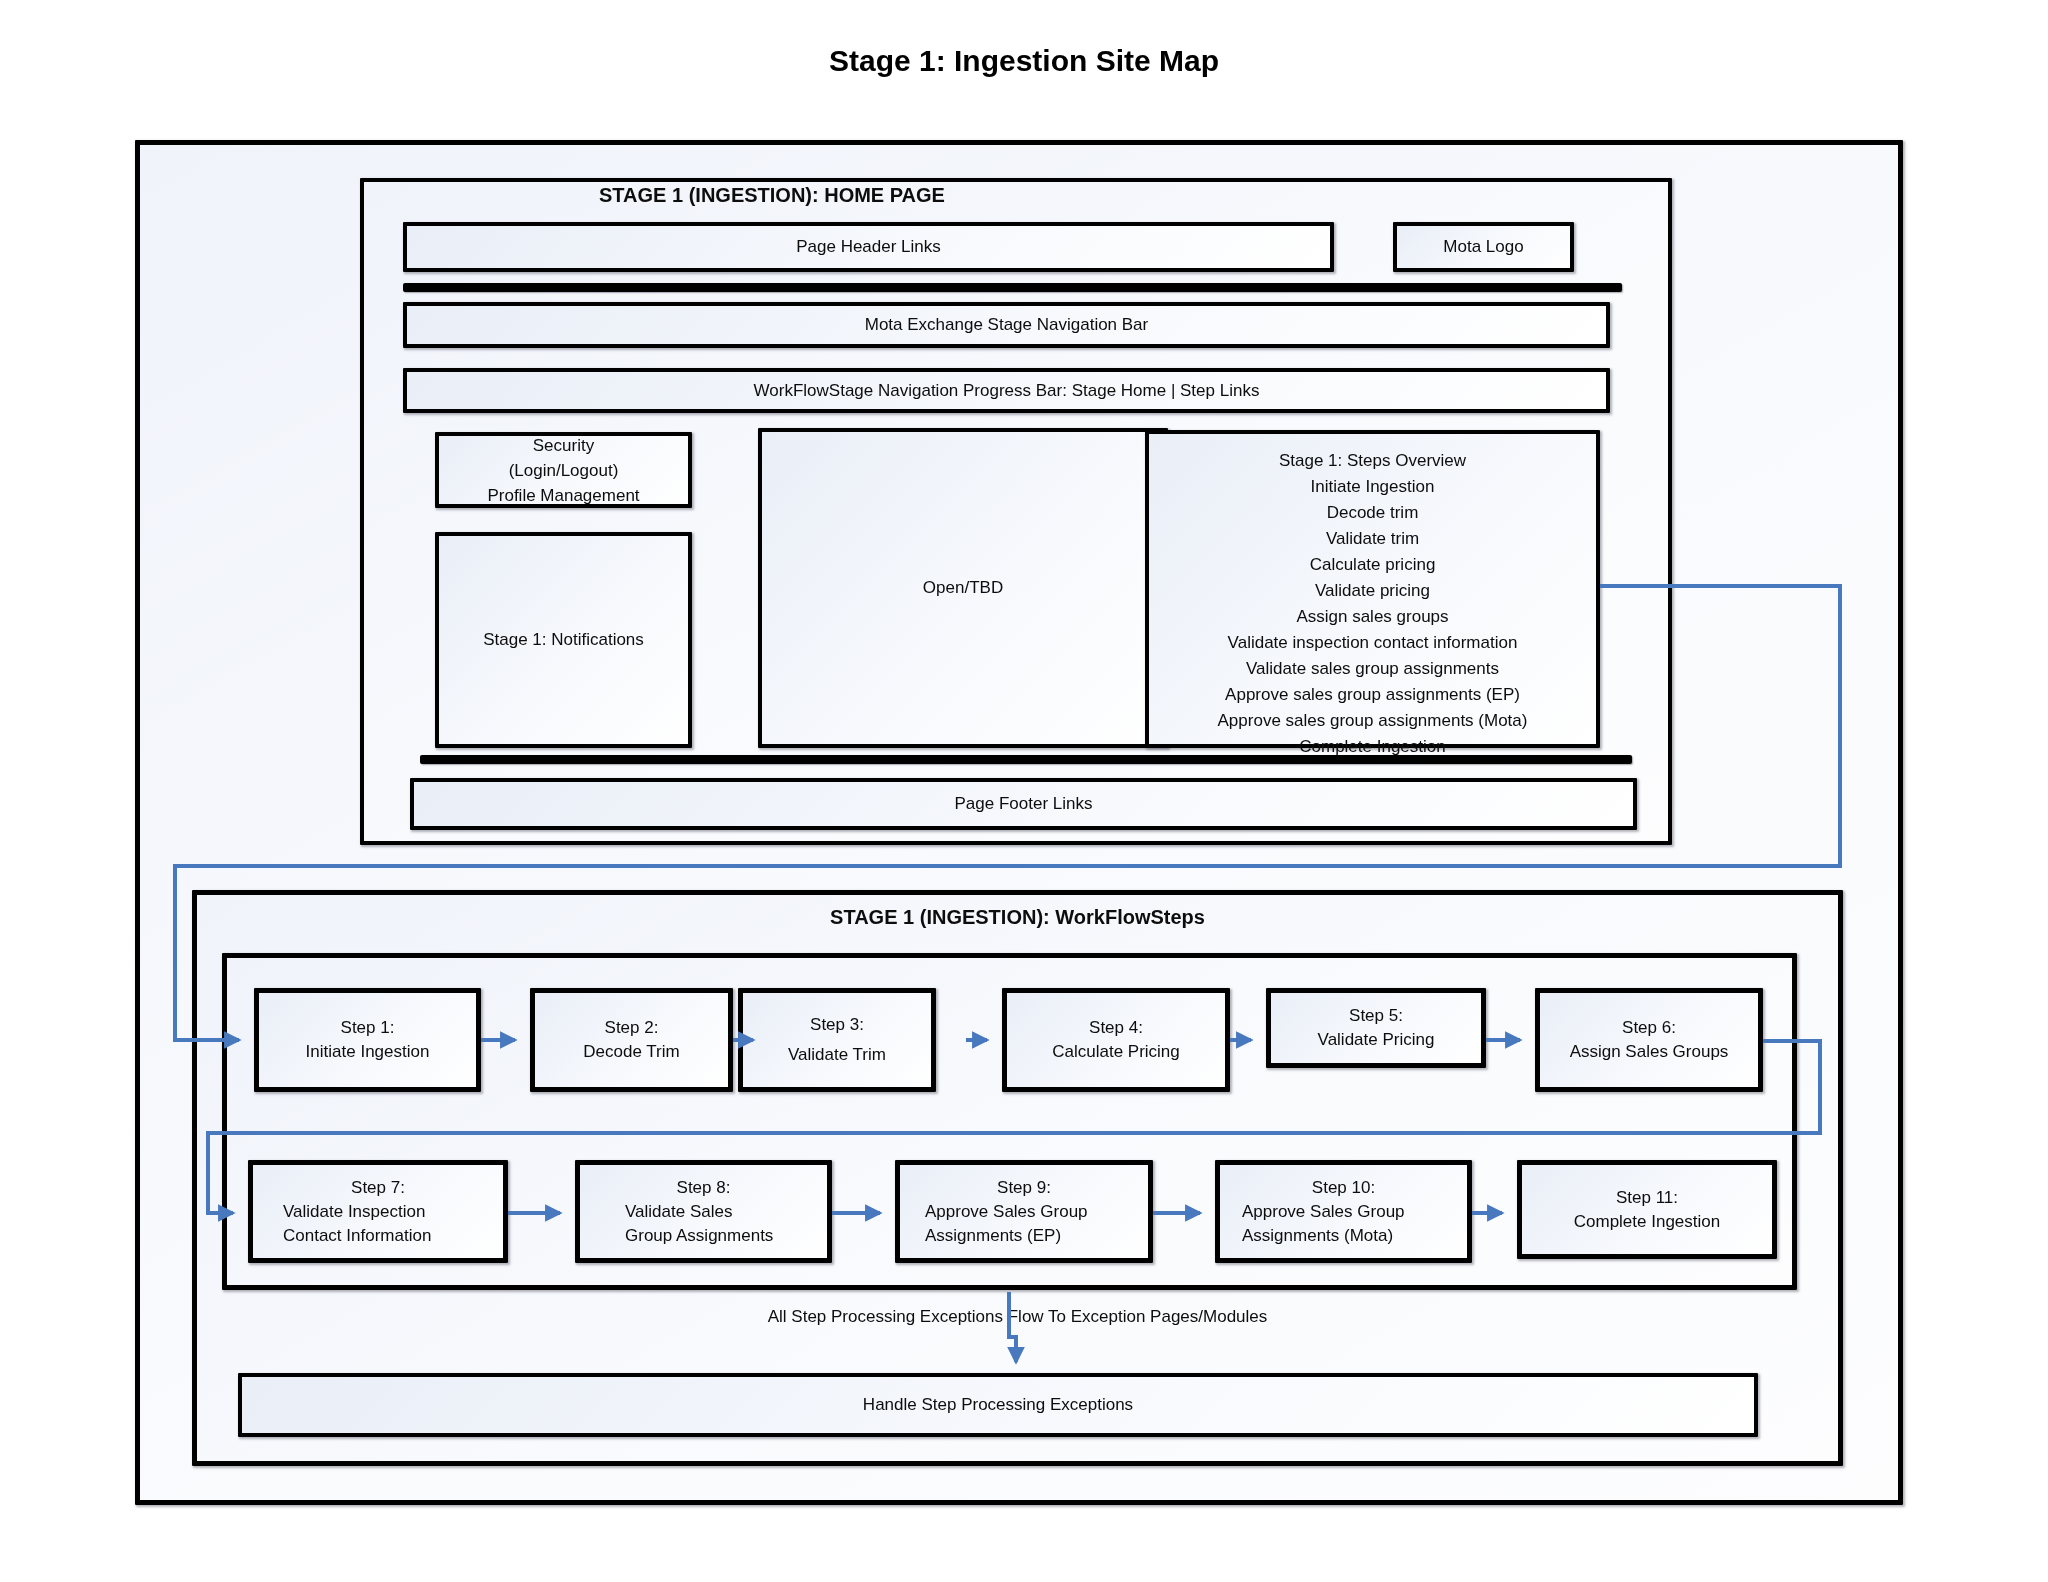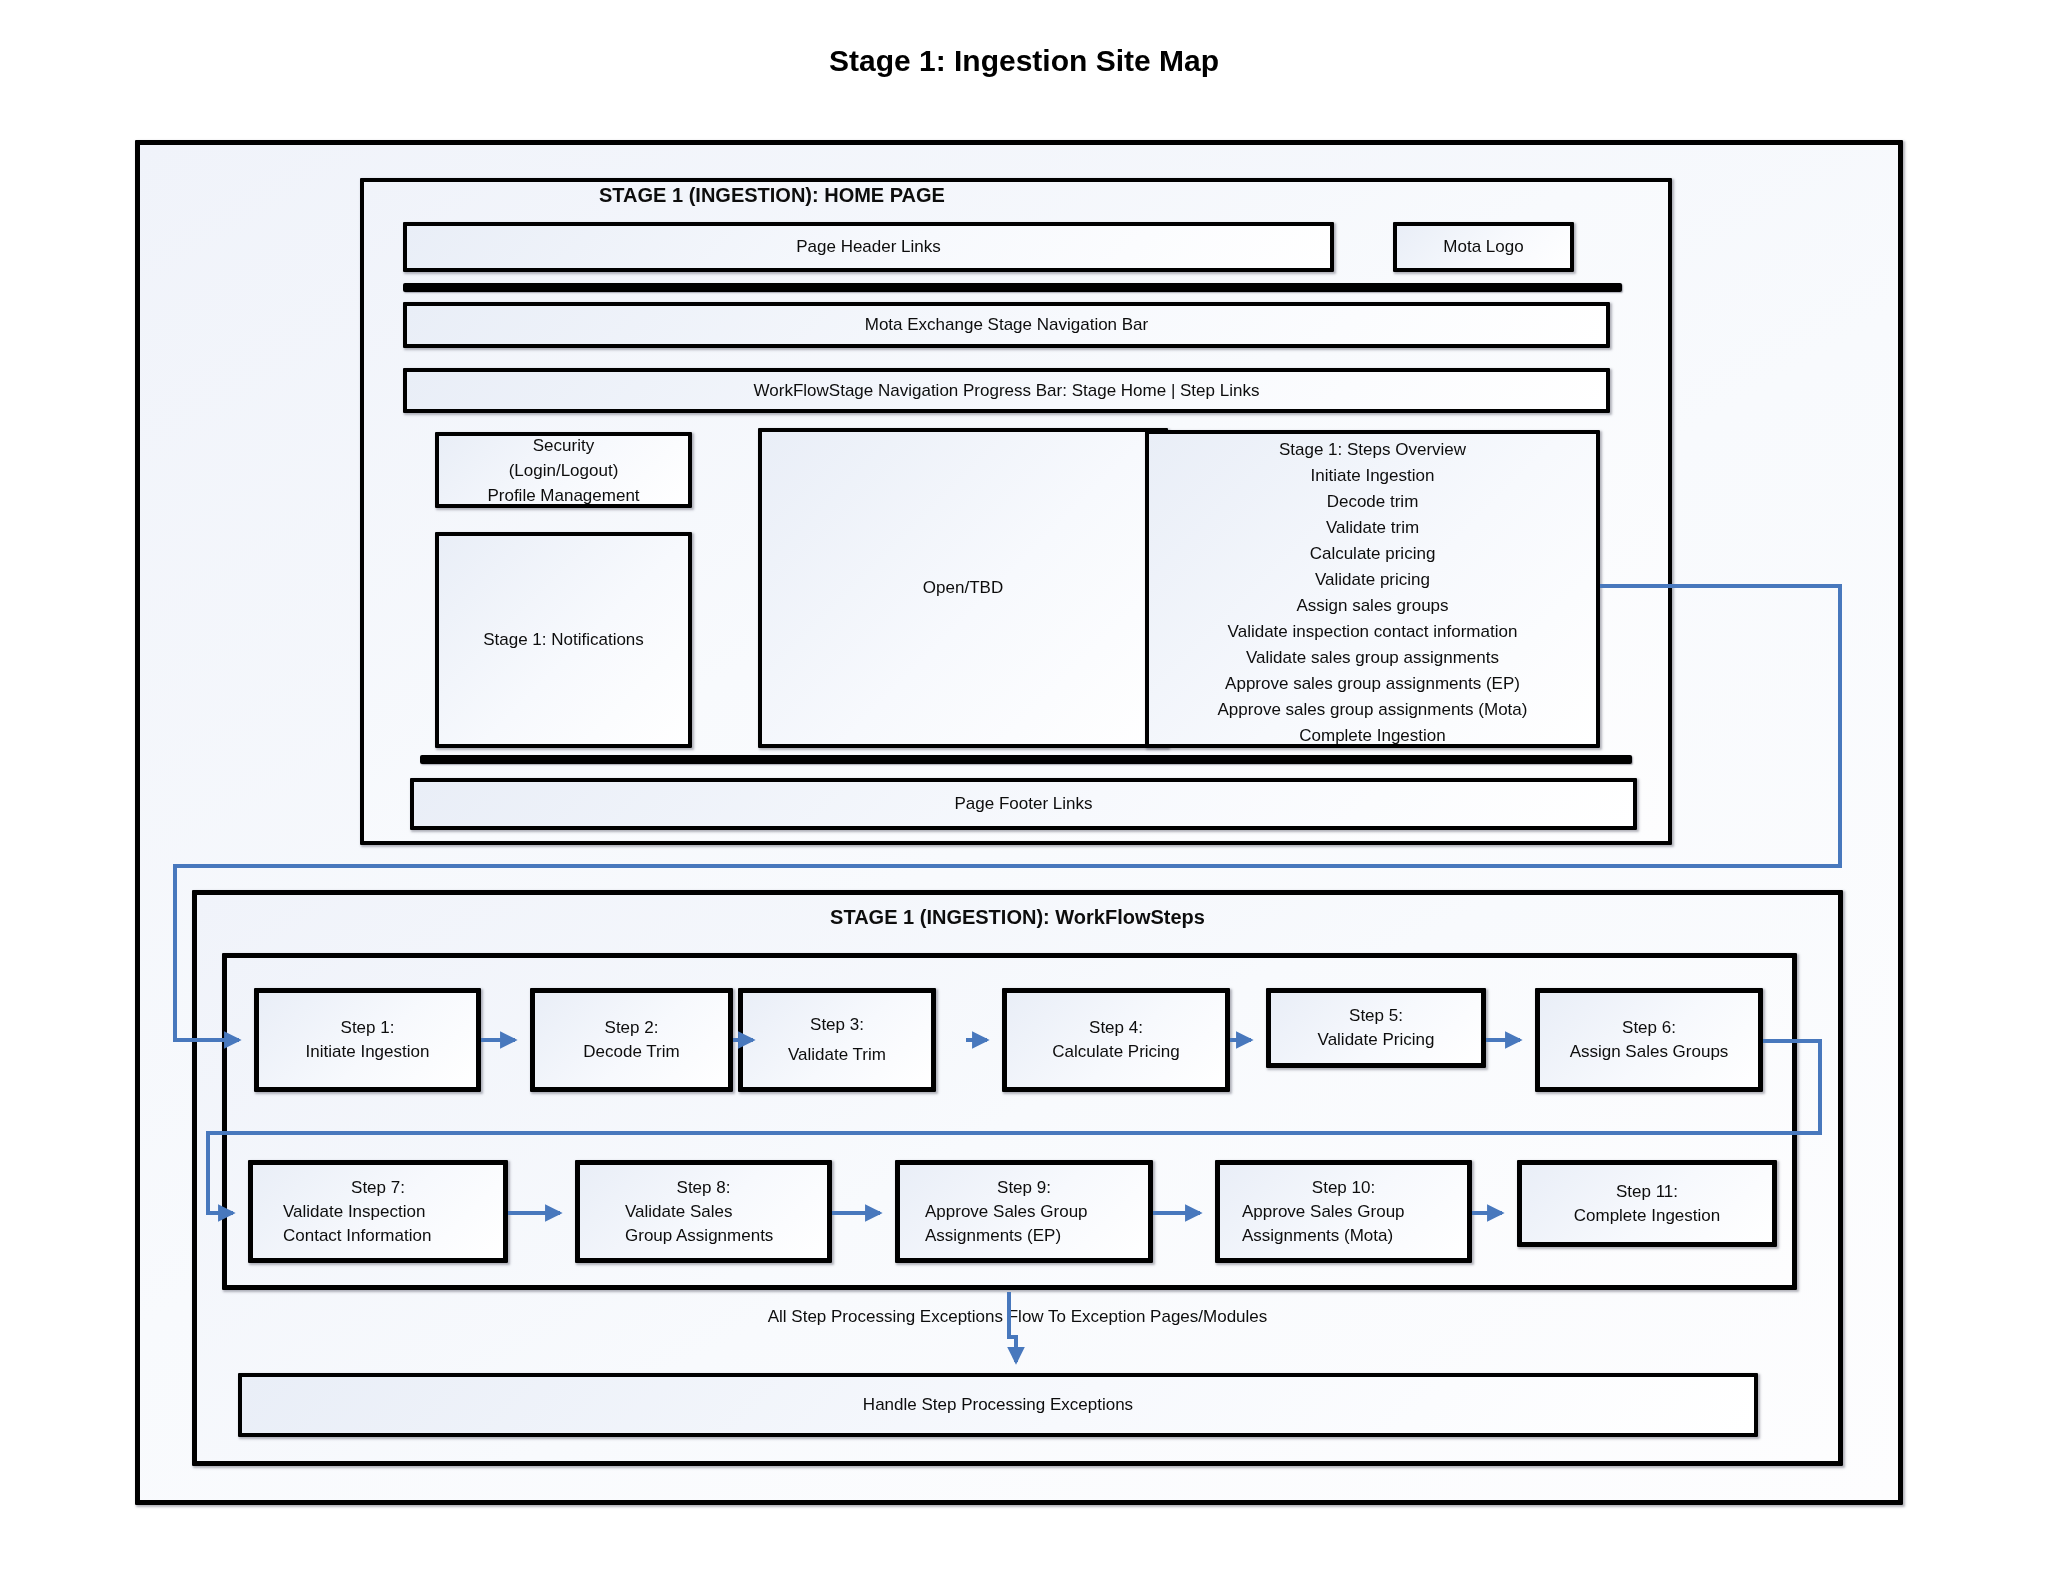--- a/index.html
+++ b/index.html
@@ -74,21 +74,21 @@
   </div>
 
   <div class="b" style="left:435px;top:532px;width:257px;height:216px;">
     <span>Stage 1: Notifications</span>
   </div>
 
   <div class="b" style="left:712px;top:428px;width:410px;height:320px;margin-left:46px;">
     <span>Open/TBD</span>
   </div>
 
-  <div class="b" style="left:1145px;top:430px;width:455px;height:318px;justify-content:flex-start;padding-top:3px;">
+  <div class="b" style="left:1145px;top:430px;width:455px;height:318px;justify-content:flex-start;padding-top:14px;">
     <div class="overview-line">Stage 1: Steps Overview</div>
     <div class="overview-line">Initiate Ingestion</div>
     <div class="overview-line">Decode trim</div>
     <div class="overview-line">Validate trim</div>
     <div class="overview-line">Calculate pricing</div>
     <div class="overview-line">Validate pricing</div>
     <div class="overview-line">Assign sales groups</div>
     <div class="overview-line">Validate inspection contact information</div>
     <div class="overview-line">Validate sales group assignments</div>
     <div class="overview-line">Approve sales group assignments (EP)</div>
@@ -142,21 +142,21 @@
     <div class="step-label">Validate Sales Group Assignments</div>
   </div>
   <div class="b b5" style="left:895px;top:1160px;width:258px;height:103px;padding:0 25px;">
     <div class="step-label">Step 9:</div>
     <div class="step-label">Approve Sales Group Assignments (EP)</div>
   </div>
   <div class="b b5" style="left:1215px;top:1160px;width:257px;height:103px;padding:0 22px;">
     <div class="step-label">Step 10:</div>
     <div class="step-label">Approve Sales Group Assignments (Mota)</div>
   </div>
-  <div class="b b5" style="left:1517px;top:1160px;width:260px;height:87px;">
+  <div class="b b5" style="left:1517px;top:1160px;width:260px;height:99px;">
     <div class="step-label">Step 11:</div>
     <div class="step-label">Complete Ingestion</div>
   </div>
 
   <div class="abs" style="left:192px;top:1307px;width:1651px;text-align:center;font-size:17px;">All Step Processing Exceptions Flow To Exception Pages/Modules</div>
 
   <div class="b" style="left:238px;top:1373px;width:1520px;height:64px;">
     <span>Handle Step Processing Exceptions</span>
   </div>
 

